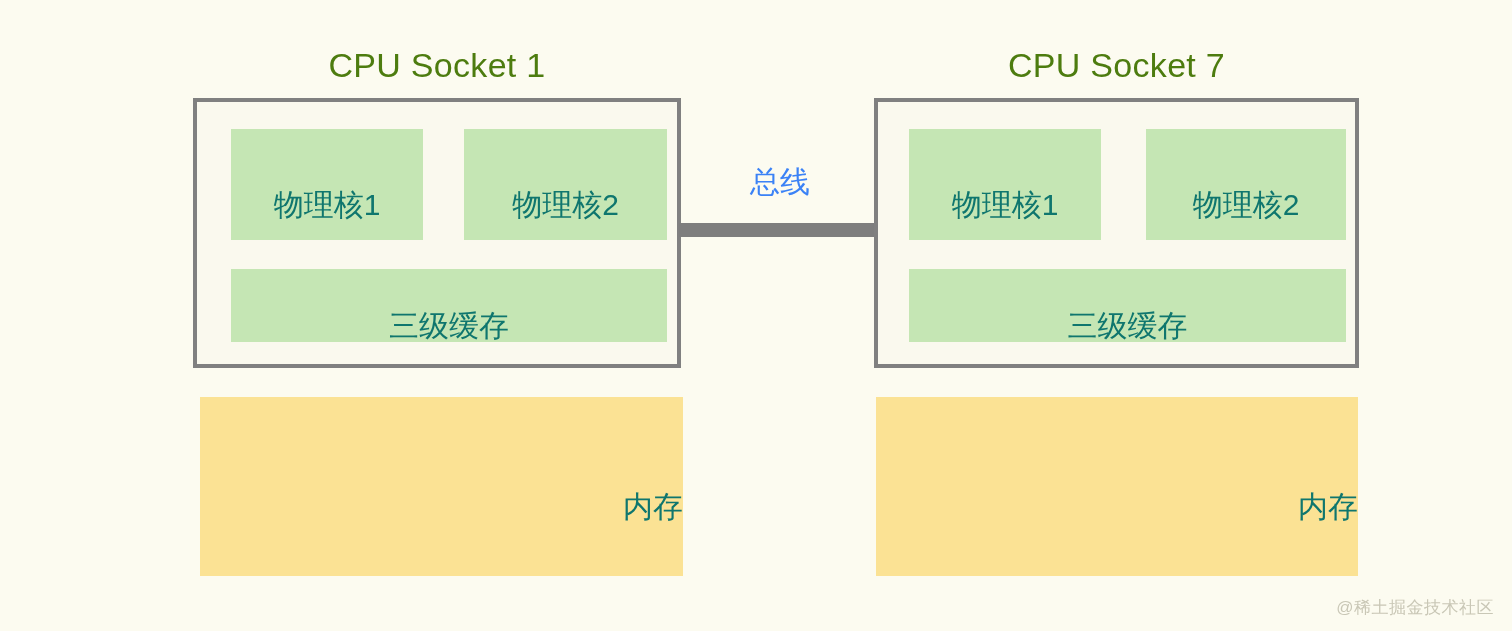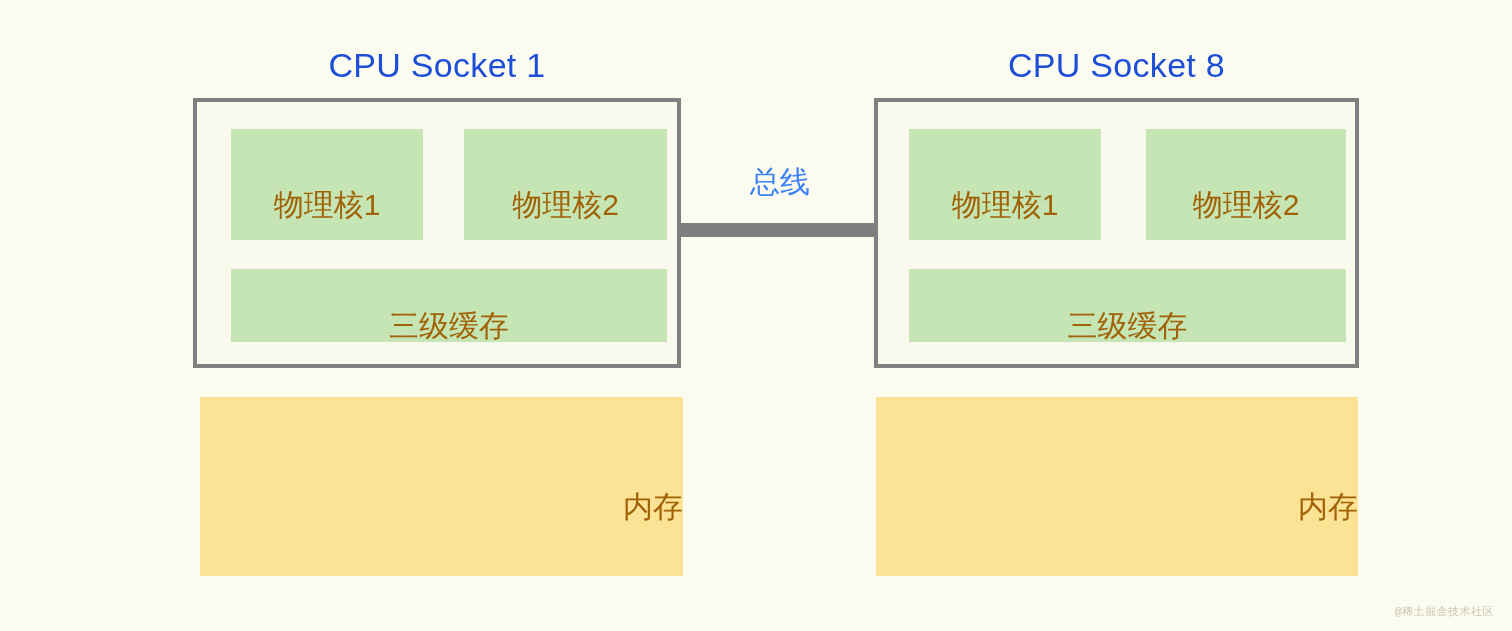--- a/index.html
+++ b/index.html
@@ -18,21 +18,21 @@
     width: 1512px;
     height: 631px;
     background: #FCFBF0;
   }
 
   
   .socket-title {
     position: absolute;
     font-size: 34px;
     font-weight: 400;
-    color: #1d4ed8;
+    color: #4d7c0f;
     letter-spacing: 0.3px;
     text-align: center;
     line-height: 1;
     white-space: nowrap;
   }
 
   
   .socket-box {
     position: absolute;
     border: 4px solid #808080;
@@ -44,21 +44,21 @@
   .core-box, .cache-box {
     position: absolute;
     background: #C5E6B4;
     display: flex;
     align-items: center;
     justify-content: center;
     box-sizing: border-box;
   }
   .core-label, .cache-label, .memory-label {
     font-size: 30px;
-    color: #a16207;
+    color: #0f766e;
     line-height: 1;
     white-space: nowrap;
     margin-top: 40px;
   }
 
   
   .memory-box {
     position: absolute;
     background: #FBE294;
     display: flex;
@@ -77,25 +77,24 @@
     font-size: 30px;
     color: #3b82f6;
     line-height: 1;
     white-space: nowrap;
     text-align: center;
   }
 
   
   .watermark {
     position: absolute;
-    font-size: 11px;
+    font-size: 17px;
     color: #C9C7B6;
     letter-spacing: 0.5px;
     white-space: nowrap;
-    font-family: Liberation Mono, monospace;
   }
 </style>
 </head>
 <body>
 
 <div id="canvas">
 
   <div class="socket-title" style="left:193px; top:48px; width:488px;">CPU Socket 1</div>
 
   <div class="socket-box" style="left:193px; top:98px; width:488px; height:270px;">
@@ -110,21 +109,21 @@
 
     <div class="cache-box" style="left:34px; top:167px; width:436px; height:73px;">
       <span class="cache-label">三级缓存</span>
     </div>
   </div>
 
   <div class="bus-label" style="left:686px; top:167px; width:188px;">总线</div>
 
   <div class="bus-bar" style="left:679px; top:223px; width:197px; height:14px;"></div>
 
-  <div class="socket-title" style="left:874px; top:48px; width:485px;">CPU Socket 8</div>
+  <div class="socket-title" style="left:874px; top:48px; width:485px;">CPU Socket 7</div>
 
   <div class="socket-box" style="left:874px; top:98px; width:485px; height:270px;">
 
     <div class="core-box" style="left:31px; top:27px; width:192px; height:111px;">
       <span class="core-label">物理核1</span>
     </div>
 
     <div class="core-box" style="left:268px; top:27px; width:200px; height:111px;">
       <span class="core-label">物理核2</span>
     </div>

